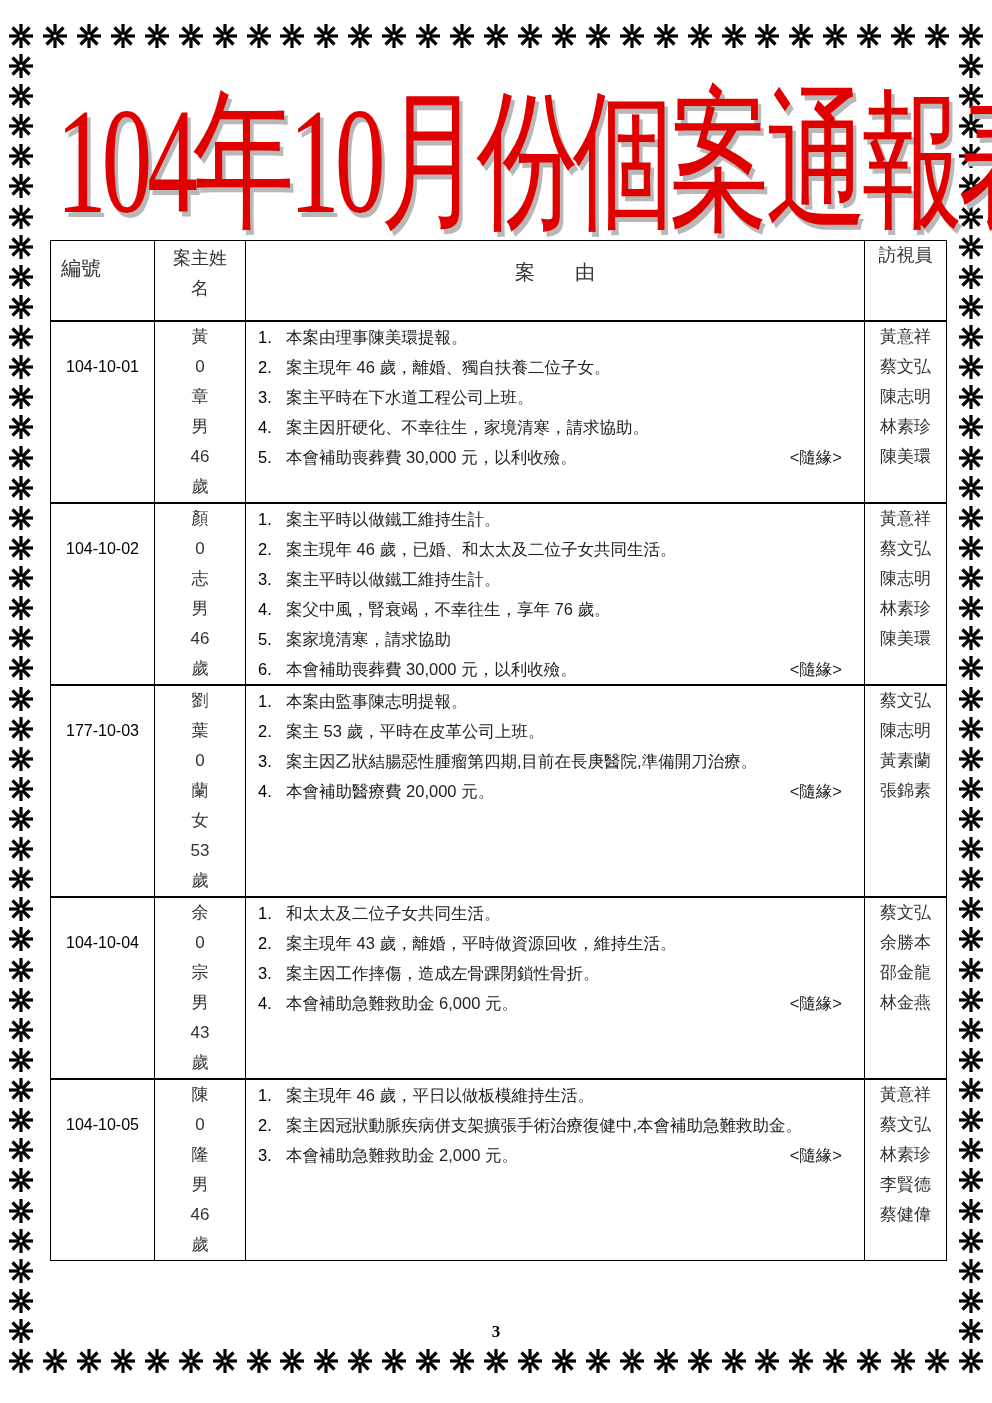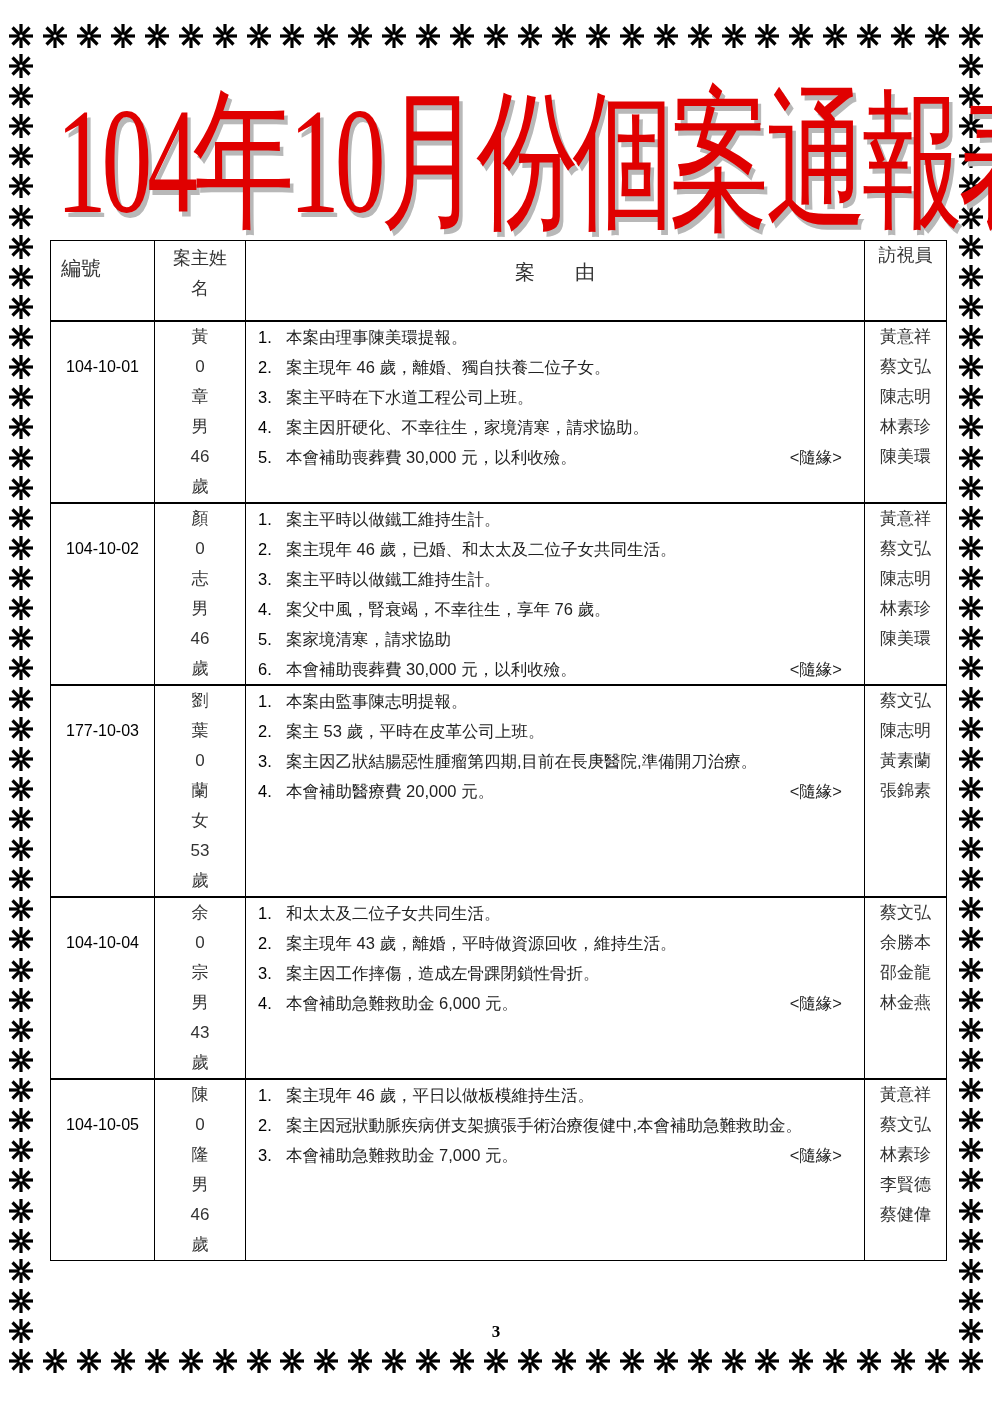--- a/index.html
+++ b/index.html
@@ -1757,21 +1757,21 @@
           <div>0</div>
           <div>隆</div>
           <div>男</div>
           <div>46</div>
           <div>歲</div>
         </td>
         <td class="c-reason">
           <ol>
             <li><span class="num">1.</span><span>案主現年 46 歲，平日以做板模維持生活。</span></li>
             <li><span class="num">2.</span><span>案主因冠狀動脈疾病併支架擴張手術治療復健中,本會補助急難救助金。</span></li>
-            <li><span class="num">3.</span><span>本會補助急難救助金 7,000 元。</span><span class="tag">&lt;隨緣&gt;</span></li>
+            <li><span class="num">3.</span><span>本會補助急難救助金 2,000 元。</span><span class="tag">&lt;隨緣&gt;</span></li>
           </ol>
         </td>
         <td class="c-visitor">
           <div>黃意祥</div>
           <div>蔡文弘</div>
           <div>林素珍</div>
           <div>李賢德</div>
           <div>蔡健偉</div>
         </td>
       </tr>

